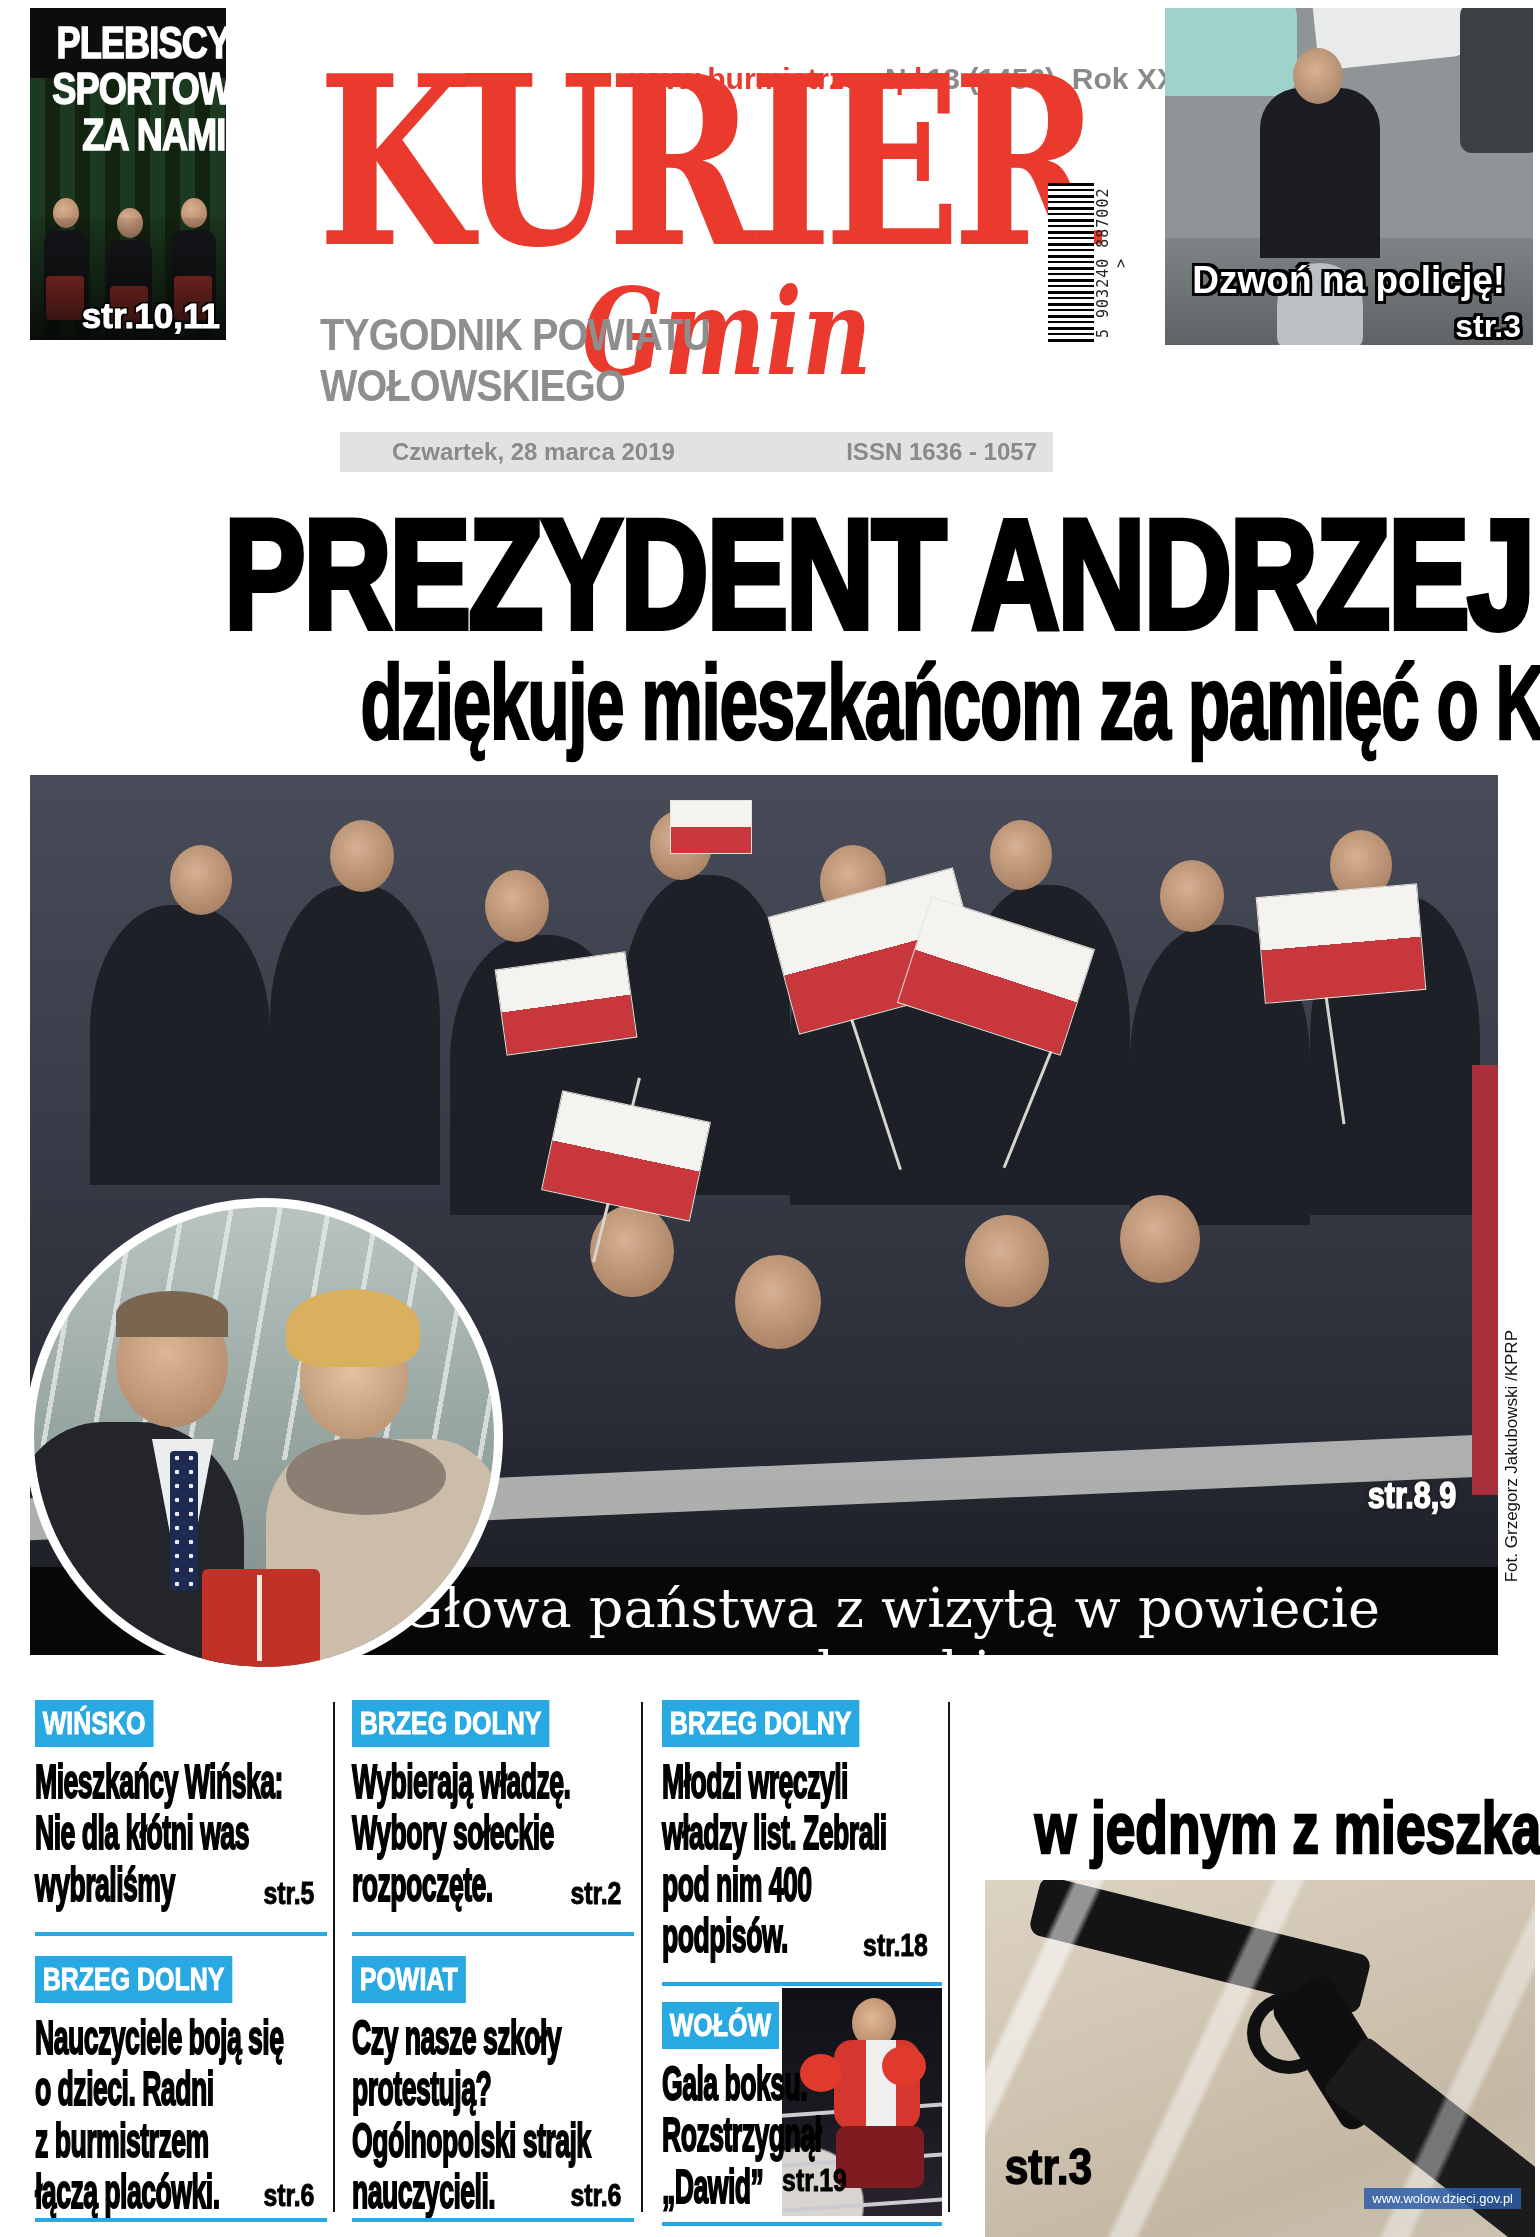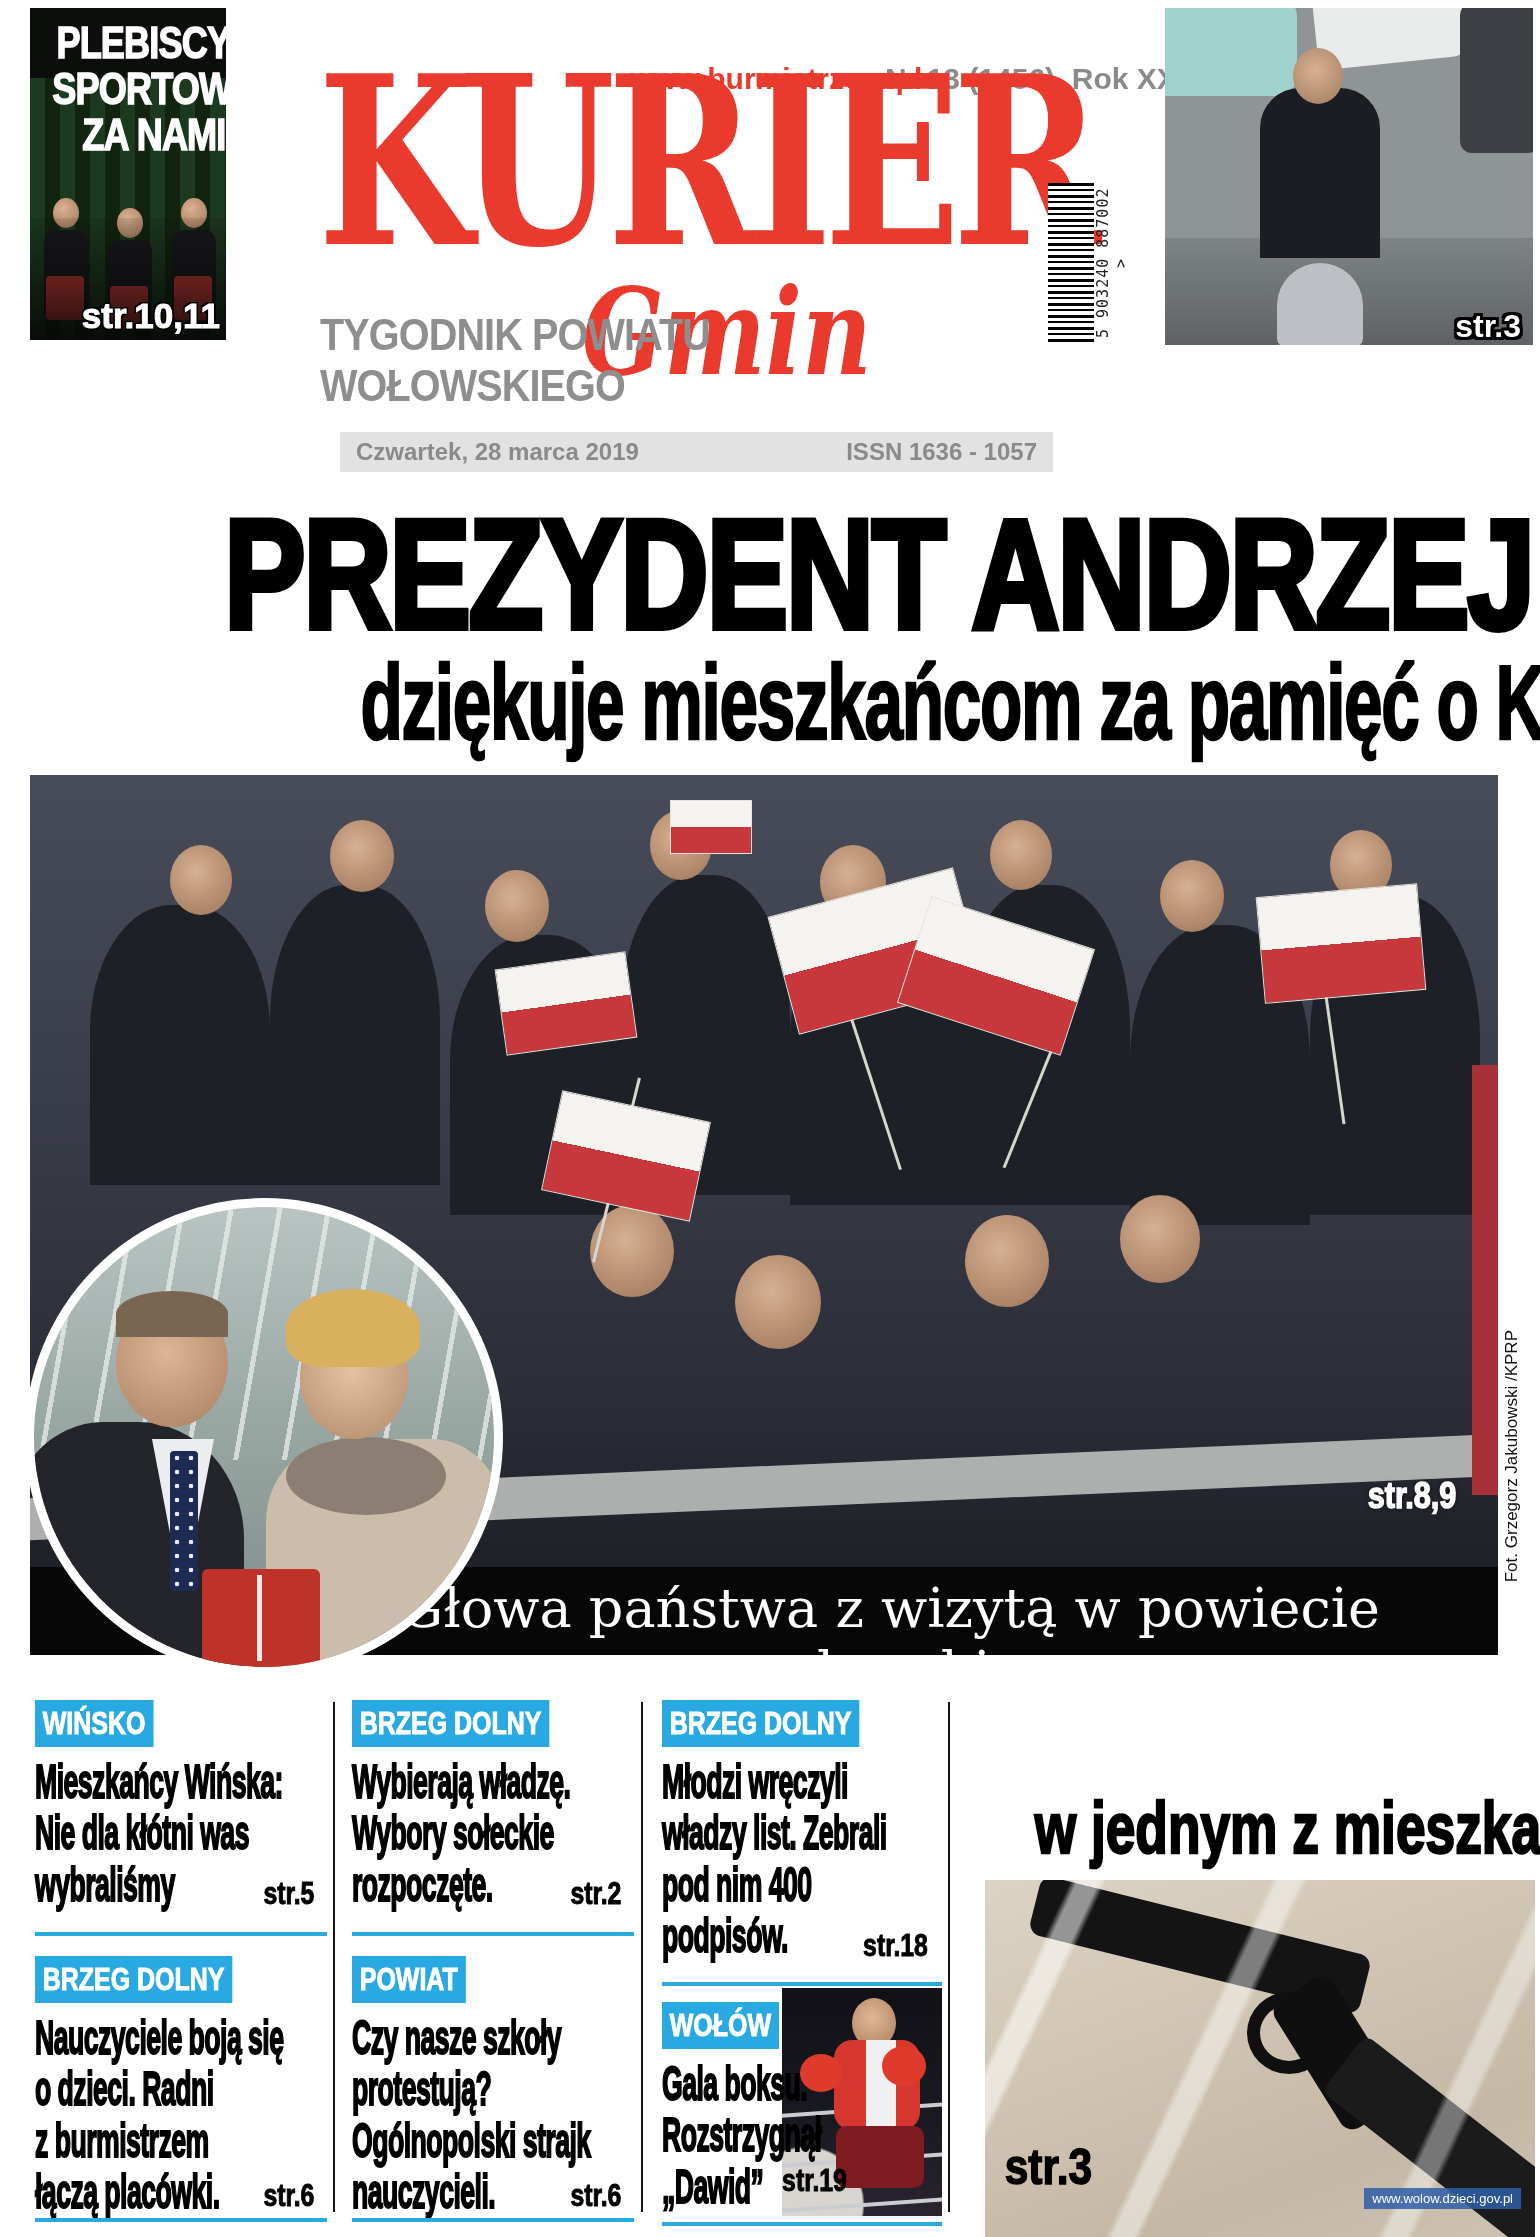--- a/index.html
+++ b/index.html
@@ -26,21 +26,21 @@
   .mast-url{left:630px;top:62px;color:#e93a2d;font-weight:bold;font-size:30px;}
   .mast-issue{left:885px;top:62px;color:#8a8a8a;font-weight:bold;font-size:30px;}
   .logo-main{left:318px;top:44px;color:#e93a2d;font-family:"DejaVu Serif",serif;font-weight:bold;
      font-size:235px;line-height:1;letter-spacing:-10px;transform:scaleX(.76);transform-origin:0 0;}
   .logo-sub{left:582px;top:272px;color:#e93a2d;font-family:"DejaVu Serif",serif;font-weight:bold;
      font-style:italic;font-size:120px;line-height:1;transform:scaleX(.8);transform-origin:0 0;}
   .tagline{left:320px;top:310px;color:#8e8e8e;font-weight:bold;font-size:45px;line-height:1.13;
      letter-spacing:-1px;transform:scaleX(.88);transform-origin:0 0;}
   .datebar{left:340px;top:432px;width:713px;height:40px;background:#e2e2e2;display:flex;
      align-items:center;justify-content:space-between;color:#8a8a8a;font-weight:bold;font-size:24px;}
-  .datebar span{padding:0 16px;}
+  .datebar span{padding:0 16px;margin-left:36px;}
   .barcode{left:1048px;top:183px;width:68px;height:160px;display:flex;}
   .barcode-stripes{width:46px;height:160px;
      background:repeating-linear-gradient(180deg,#000 0 3px,#fff 3px 6px,#000 6px 8px,#fff 8px 12px);}
   .barcode-num{width:22px;height:160px;writing-mode:vertical-rl;transform:rotate(180deg);
      font-family:"DejaVu Sans Mono",monospace;font-size:15px;color:#222;letter-spacing:1px;text-align:center;}
 
   .promo-right{left:1165px;top:8px;width:368px;height:337px;background:#8f9496;overflow:hidden;}
   .pr-car-teal{left:-18px;top:-12px;width:150px;height:100px;border-radius:20px;background:#9fd2cd;}
   .pr-car-white{left:150px;top:-20px;width:150px;height:75px;border-radius:14px;background:#e9ebea;transform:rotate(-6deg);}
   .pr-car-dark{left:295px;top:-5px;width:80px;height:150px;border-radius:12px;background:#3c4045;}
@@ -199,20 +199,21 @@
   </div>
 
   <div class="abs promo-right">
     <div class="abs pr-car-teal"></div>
     <div class="abs pr-car-white"></div>
     <div class="abs pr-car-dark"></div>
     <div class="abs pr-ground"></div>
     <div class="abs pr-man-body"></div>
     <div class="abs pr-man-head"></div>
     <div class="abs pr-hood"></div>
+    <div class="abs pr-sub outline-black"><span>Dzwoń na policję!</span></div>
     <div class="abs pr-page outline-black">str.3</div>
   </div>
 
   <div class="abs headline"><span>PREZYDENT ANDRZEJ DUDA</span></div>
   <div class="abs subheadline"><span>dziękuje mieszkańcom za pamięć o Kresach</span></div>
 
   <div class="abs main-photo">
     <div class="body" style="left:60px;top:130px;width:180px;height:280px;"></div>
     <div class="body" style="left:240px;top:110px;width:170px;height:300px;"></div>
     <div class="body" style="left:420px;top:160px;width:180px;height:280px;"></div>

